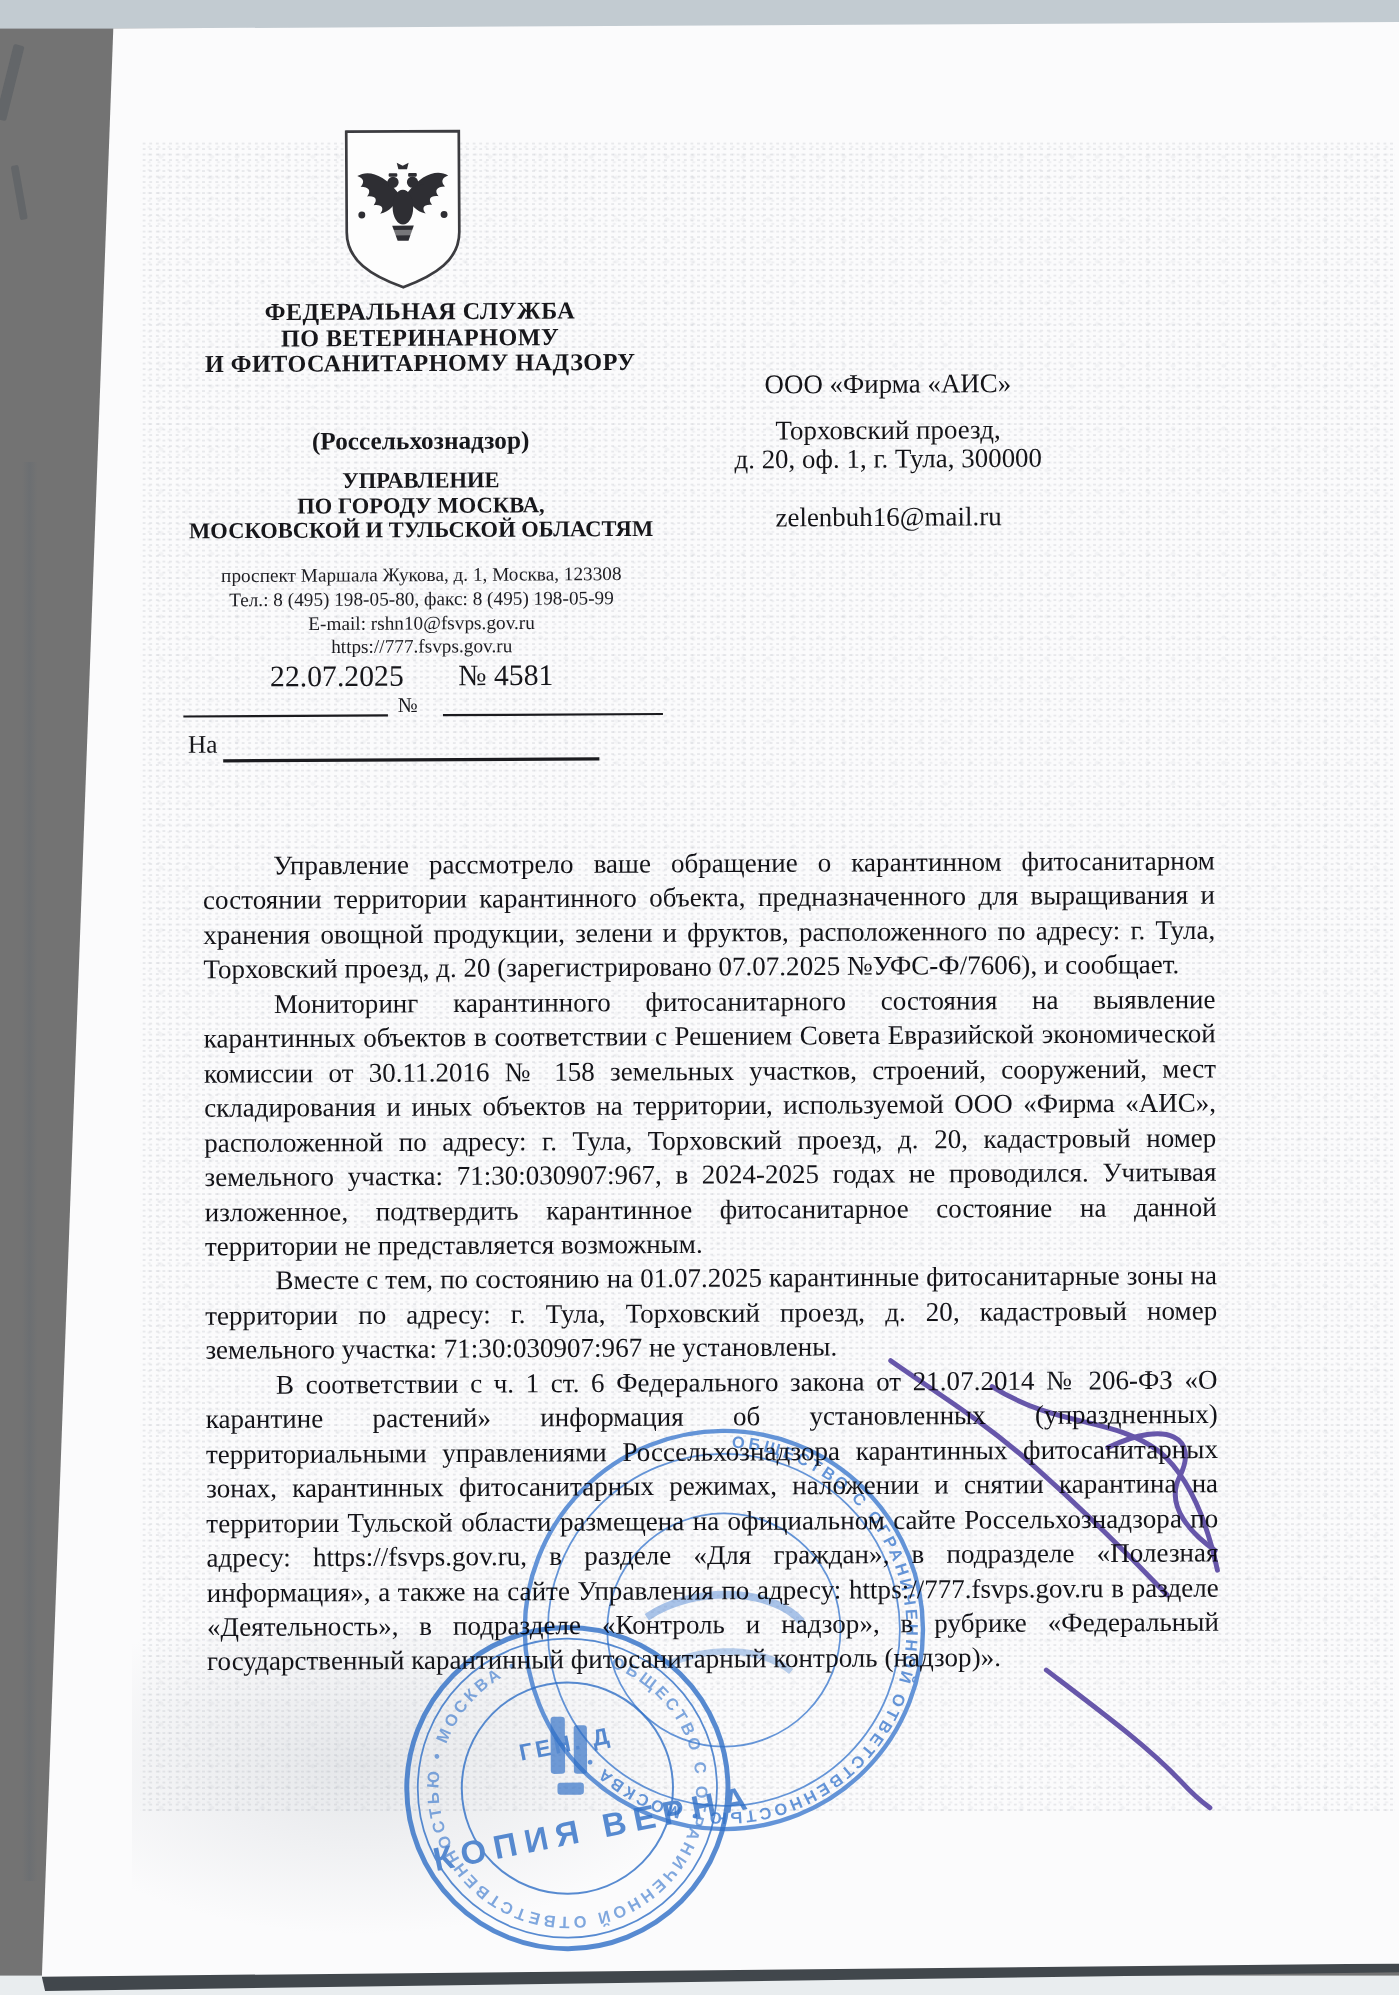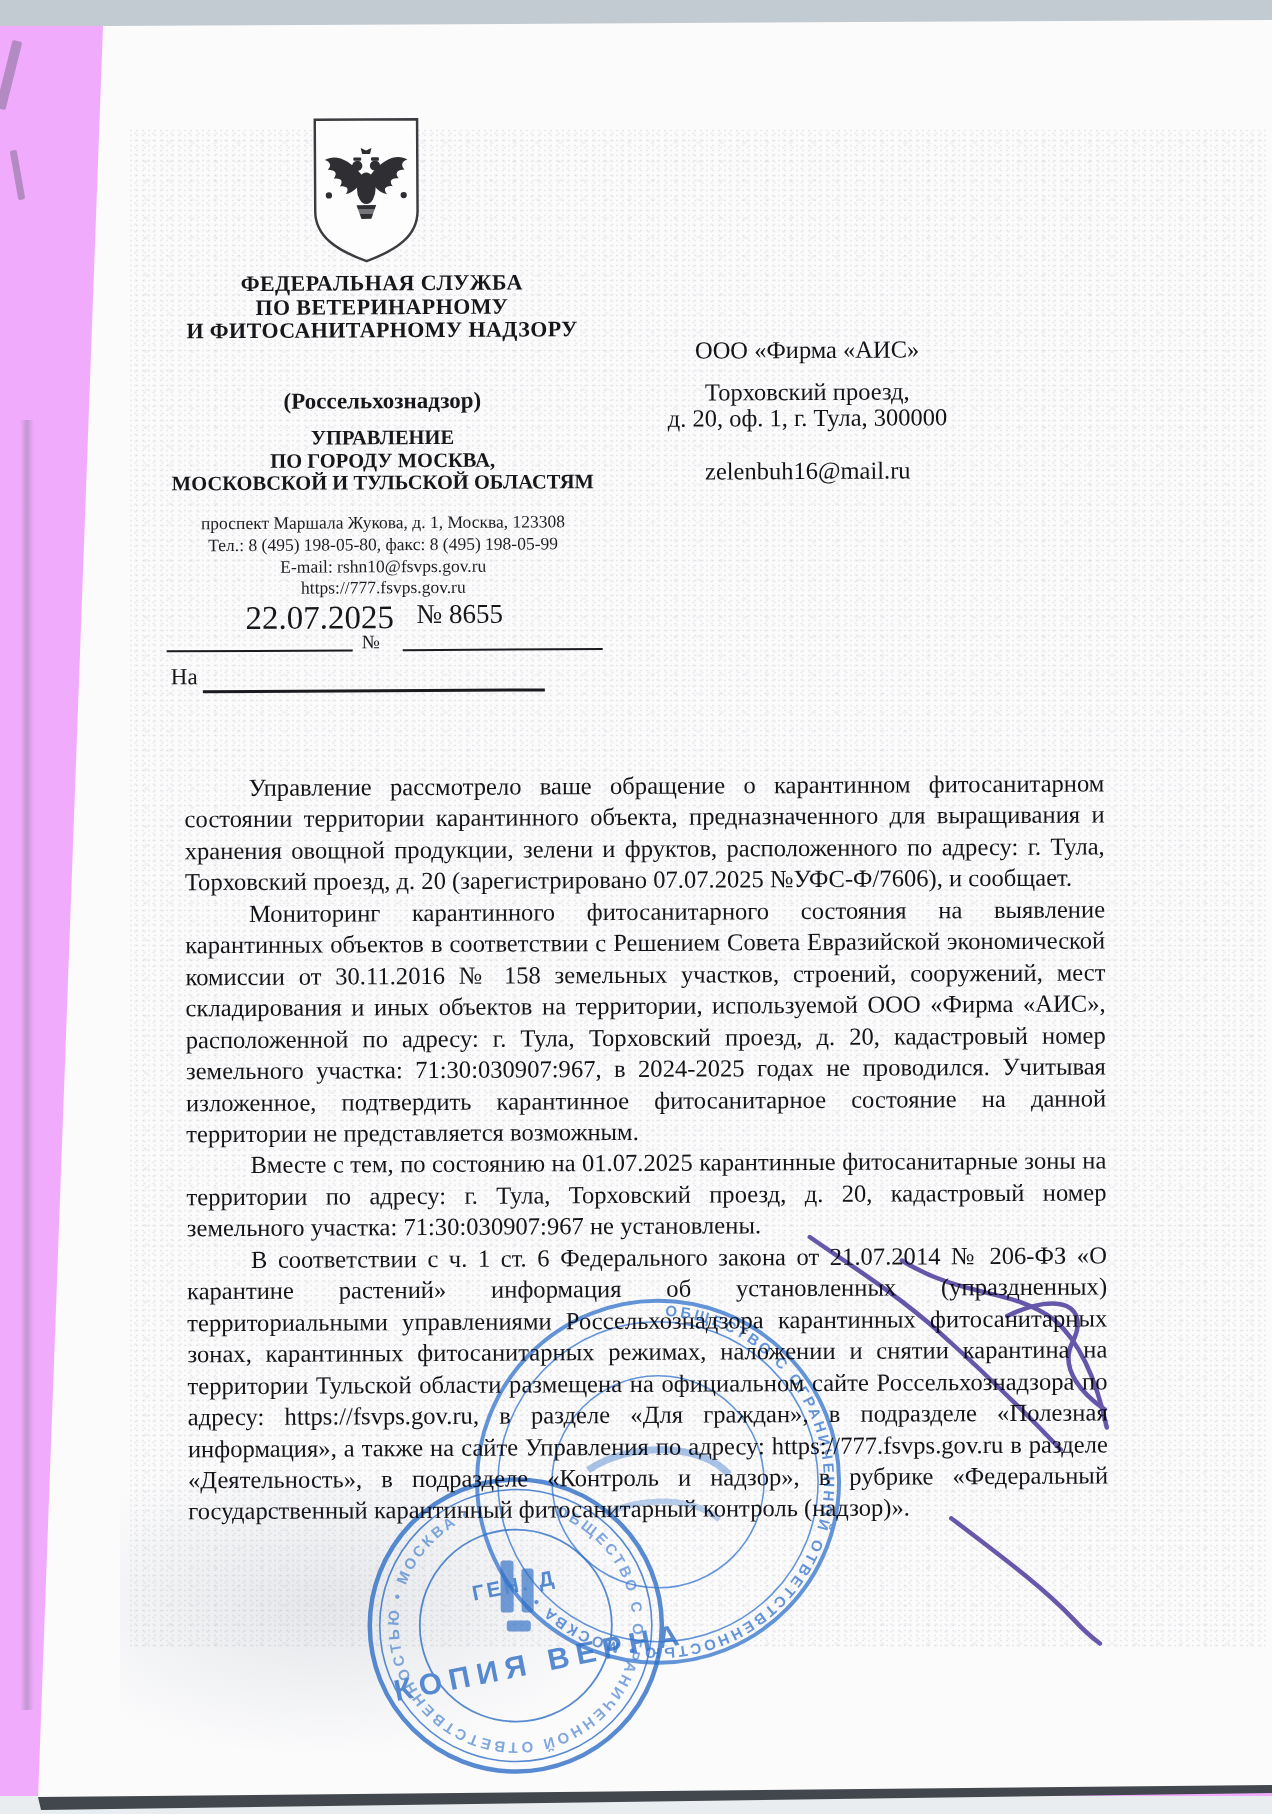--- a/index.html
+++ b/index.html
@@ -1,17 +1,17 @@
 <!DOCTYPE html>
 <html><head>
 <meta charset="utf-8">
 <style>
   html,body{margin:0;padding:0;background:#aeb6bc;}
   .scene{position:relative;width:1272px;height:1814px;overflow:hidden;
-         background:#f0abfc;font-family:"Liberation Serif",serif;}
+         background:#737373;font-family:"Liberation Serif",serif;}
   
   .band-top{position:absolute;left:0;top:0;width:1272px;height:26px;background:#c2cbd1;}
   .band-bottom{position:absolute;left:0;top:1796px;width:1272px;height:18px;background:#e9edef;}
   .left-shadow{position:absolute;left:20px;top:420px;width:14px;height:1290px;
     background:linear-gradient(90deg,rgba(92,102,112,0),rgba(92,102,112,.30),rgba(92,102,112,0));}
   .artifact{position:absolute;background:rgba(70,78,86,.35);border-radius:2px;}
   .a1{left:4px;top:40px;width:10px;height:70px;transform:rotate(14deg);}
   .a2{left:14px;top:150px;width:7px;height:50px;transform:rotate(-10deg);}
   
   .page{position:absolute;left:0;top:0;width:1272px;height:1814px;background:#fbfbfc;
@@ -30,21 +30,21 @@
   .content{position:absolute;left:0;top:0;width:1272px;height:1814px;
            transform:rotate(-0.3deg);transform-origin:620px 900px;color:#17171b;}
   
   .emblem{position:absolute;left:309px;top:112px;width:122px;height:154px;}
   .hl{position:absolute;left:155px;width:460px;text-align:center;font-weight:bold;}
   .agency{top:270px;font-size:22px;line-height:23.5px;letter-spacing:.4px;}
   .agency-short{top:387px;font-size:23px;}
   .dept{top:425px;font-size:20.5px;line-height:22.5px;}
   .contacts{position:absolute;left:155px;top:511px;width:460px;text-align:center;
             font-weight:normal;font-size:17.5px;line-height:21.8px;color:#1d1d22;}
-  .date-text{position:absolute;left:247px;top:598px;font-size:33px;}
+  .date-text{position:absolute;left:247px;top:598px;font-size:27px;}
   .docnum-text{position:absolute;left:418px;top:598px;font-size:27px;}
   .uline{position:absolute;height:2.4px;background:#1b1b1f;}
   .ul1{left:168px;top:648px;width:186px;}
   .ul2{left:404px;top:648px;width:200px;}
   .num-small{position:absolute;left:363px;top:630px;font-size:19px;}
   .na-label{position:absolute;left:172px;top:662px;font-size:23px;text-align:right;}
   .ul-na{left:204px;top:688px;width:342px;height:2.8px;}
   
   .recipient{position:absolute;left:615px;top:338px;width:390px;text-align:center;
              font-size:24.5px;line-height:26px;color:#141418;}
@@ -116,21 +116,21 @@
       <div>МОСКОВСКОЙ И ТУЛЬСКОЙ ОБЛАСТЯМ</div>
     </div>
     <div class="contacts">
       <div>проспект Маршала Жукова, д. 1, Москва, 123308</div>
       <div>Тел.: 8 (495) 198-05-80, факс: 8 (495) 198-05-99</div>
       <div>E-mail: rshn10@fsvps.gov.ru</div>
       <div>https://777.fsvps.gov.ru</div>
     </div>
 
     <div class="date-text">22.07.2025</div>
-    <div class="docnum-text">№ 8655</div>
+    <div class="docnum-text">№ 4581</div>
     <div class="uline ul1"></div>
     <div class="num-small">№</div>
     <div class="uline ul2"></div>
     <div class="na-label">На</div>
     <div class="uline ul-na"></div>
 
     <div class="recipient">
       <div class="r-name">ООО «Фирма «АИС»</div>
       <div class="r-a1">Торховский проезд,</div>
       <div class="r-a2">д. 20, оф. 1, г. Тула, 300000</div>

